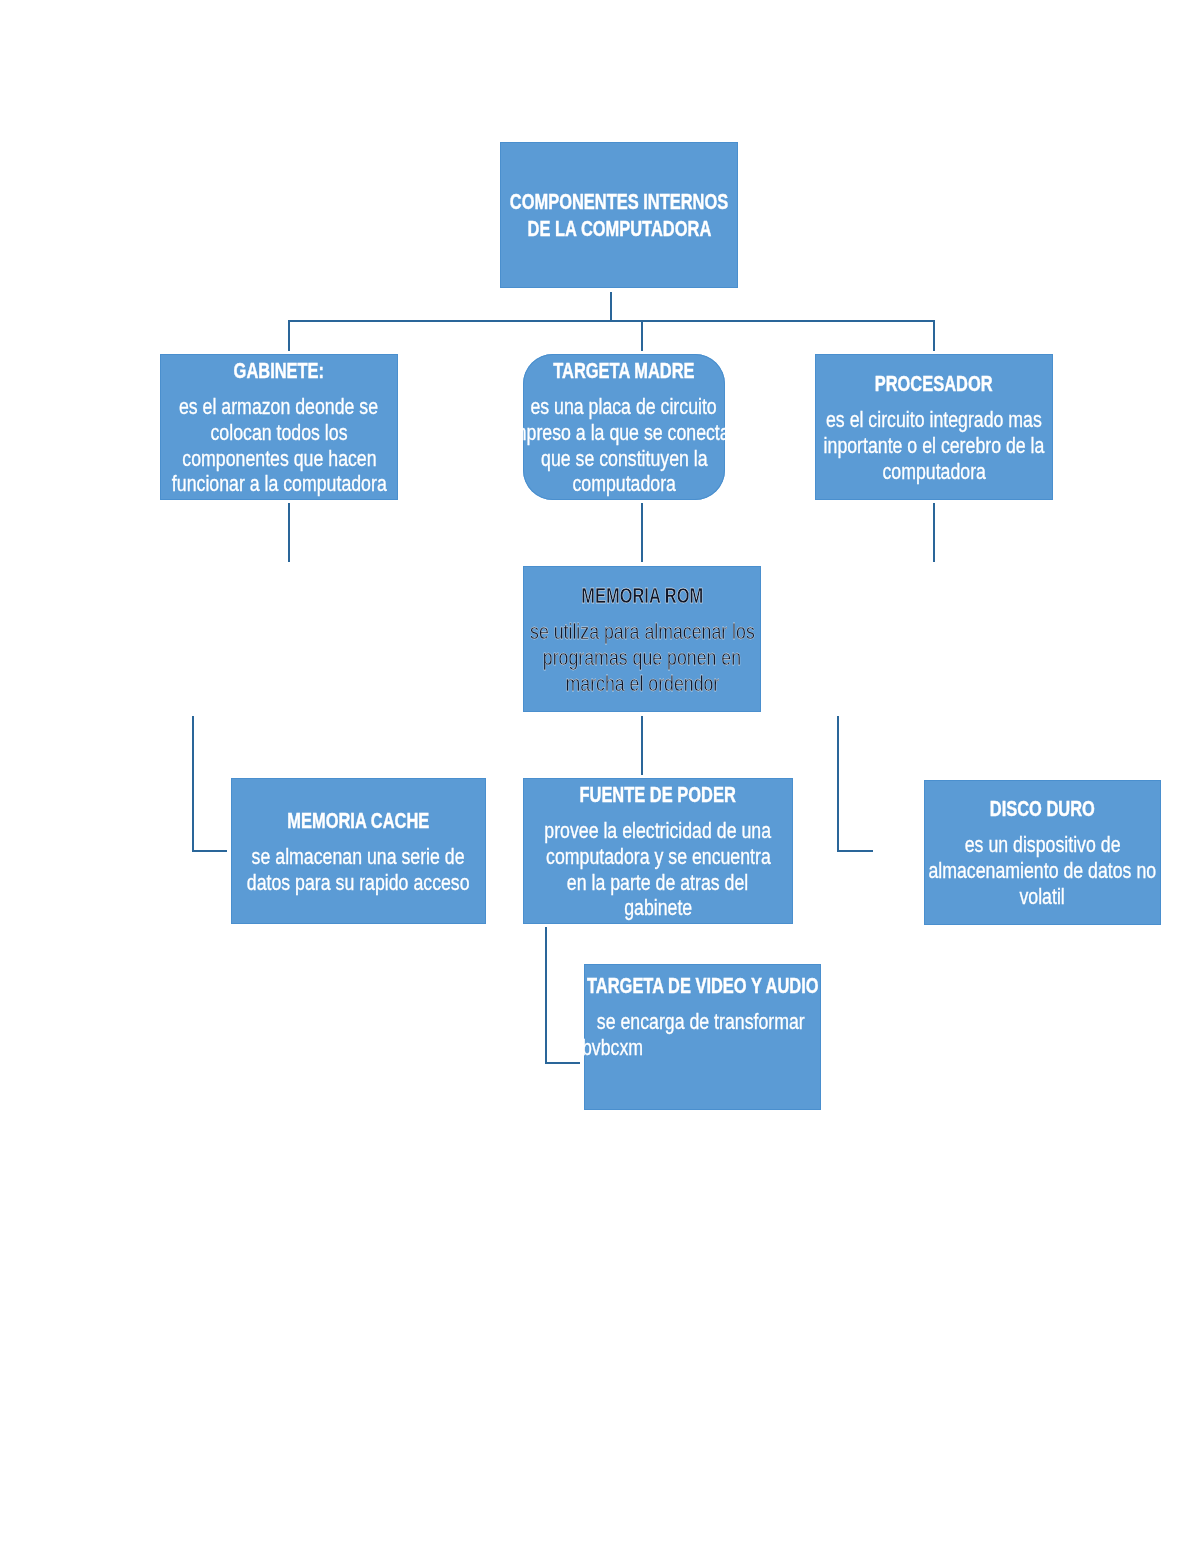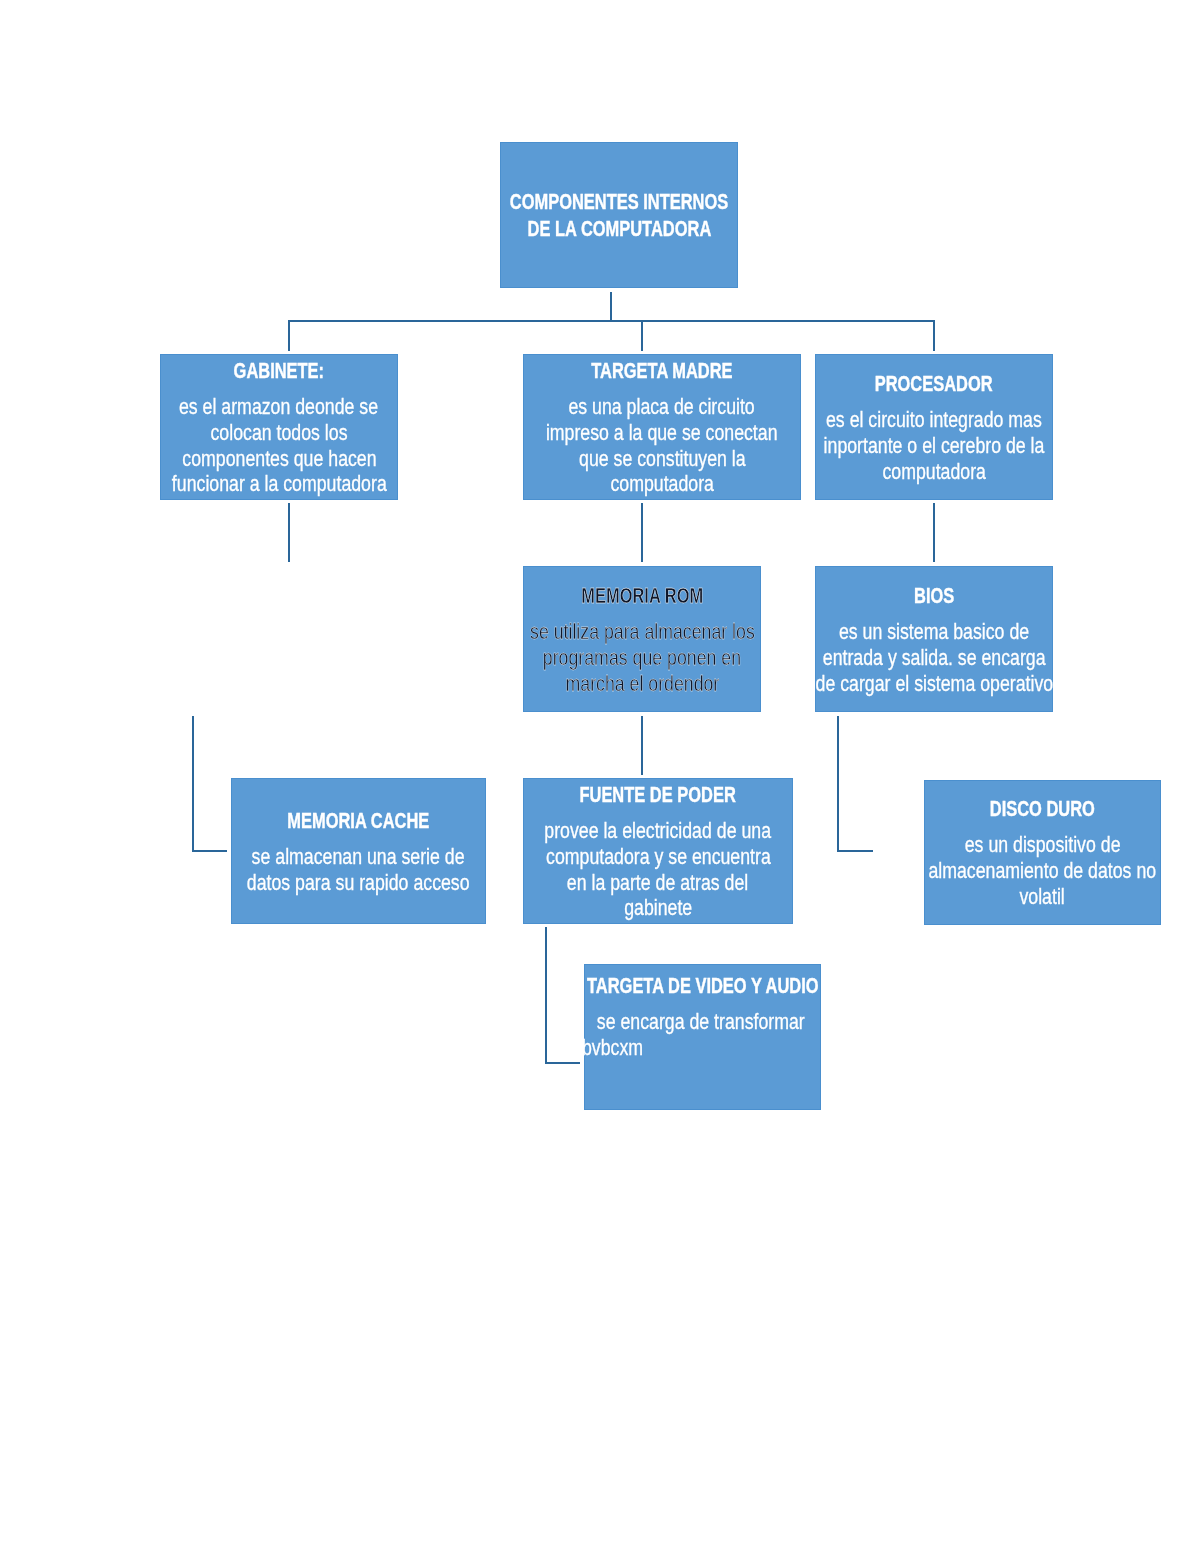--- a/index.html
+++ b/index.html
@@ -49,48 +49,41 @@
     <div class="ttl">DE LA COMPUTADORA</div>
   </div>
   <div class="node" style="left: 160px; top: 354px; width: 238px; height: 146px; background: rgb(91, 155, 213); color: rgb(255, 255, 255);">
     <div class="ttl">GABINETE:</div>
     <div class="gap"></div>
     <div class="ln">es el armazon deonde se</div>
     <div class="ln">colocan todos los</div>
     <div class="ln">componentes que hacen</div>
     <div class="ln">funcionar a la computadora</div>
   </div>
-  <div class="node" style="left: 523px; top: 354px; width: 278px; height: 146px; background: rgb(91, 155, 213); color: rgb(255, 255, 255);">
+  <div class="node" style="left: 523px; top: 354px; width: 202px; height: 146px; background: rgb(91, 155, 213); color: rgb(255, 255, 255); border-radius: 30px;">
     <div class="ttl">TARGETA MADRE</div>
     <div class="gap"></div>
     <div class="ln">es una placa de circuito</div>
     <div class="ln">impreso a la que se conectan</div>
     <div class="ln">que se constituyen la</div>
     <div class="ln">computadora</div>
   </div>
   <div class="node" style="left: 815px; top: 354px; width: 238px; height: 146px; background: rgb(91, 155, 213); color: rgb(255, 255, 255);">
     <div class="ttl">PROCESADOR</div>
     <div class="gap"></div>
     <div class="ln">es el circuito integrado mas</div>
     <div class="ln">inportante o el cerebro de la</div>
     <div class="ln">computadora</div>
   </div>
   <div class="node" style="left: 523px; top: 566px; width: 238px; height: 146px; background: rgb(91, 155, 213); color: #0f172a;">
     <div class="ttl">MEMORIA ROM</div>
     <div class="gap"></div>
     <div class="ln">se utiliza para almacenar los</div>
     <div class="ln">programas que ponen en</div>
     <div class="ln">marcha el ordendor</div>
-  </div>
-  <div class="node" style="left: 815px; top: 566px; width: 238px; height: 146px; background: rgb(91, 155, 213); color: rgb(255, 255, 255);">
-    <div class="ttl">BIOS</div>
-    <div class="gap"></div>
-    <div class="ln">es un sistema basico de</div>
-    <div class="ln">entrada y salida. se encarga</div>
-    <div class="ln">de cargar el sistema operativo</div>
   </div>
   <div class="node" style="left: 231px; top: 778px; width: 255px; height: 146px; background: rgb(91, 155, 213); color: rgb(255, 255, 255);">
     <div class="ttl">MEMORIA CACHE</div>
     <div class="gap"></div>
     <div class="ln">se almacenan una serie de</div>
     <div class="ln">datos para su rapido acceso</div>
   </div>
   <div class="node" style="left: 523px; top: 778px; width: 270px; height: 146px; background: rgb(91, 155, 213); color: rgb(255, 255, 255);">
     <div class="ttl">FUENTE DE PODER</div>
     <div class="gap"></div>

